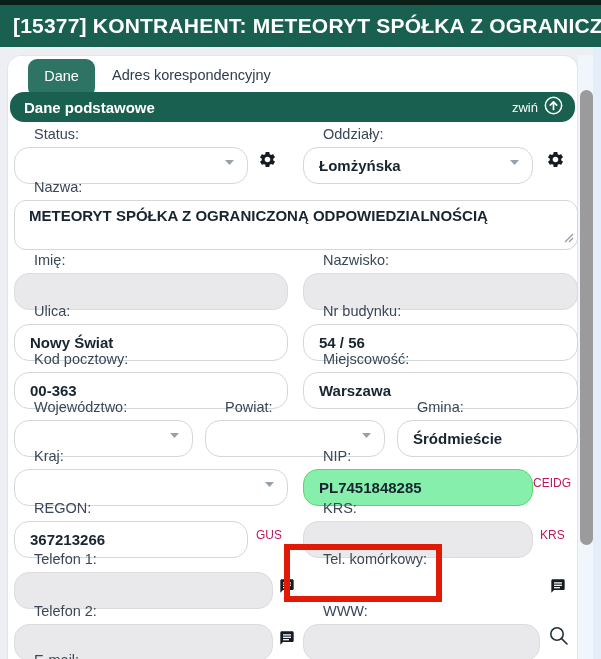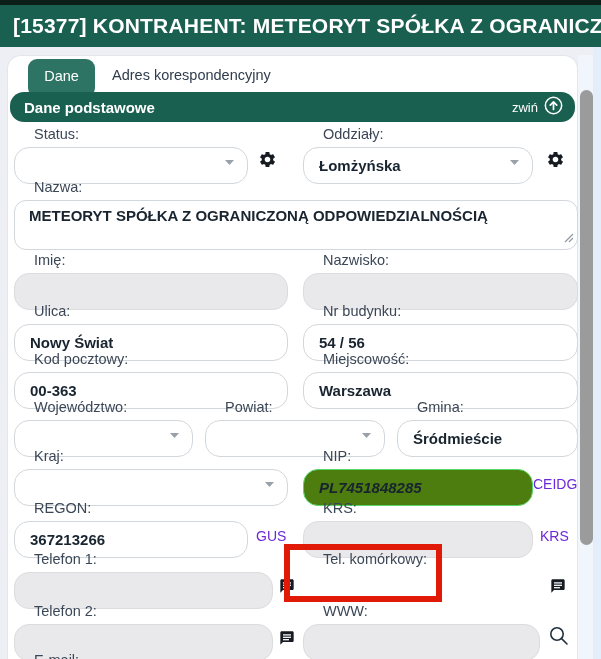--- a/index.html
+++ b/index.html
@@ -36,32 +36,32 @@
   .collapse{display:flex;align-items:center;gap:6px;font-size:13px;cursor:pointer;}
   .fgroup{position:absolute;}
   .flabel{font-size:14.5px;color:#3b4757;display:block;margin:0 0 5px 20px;line-height:16px;}
   .pill{
     height:37px;border:1.5px solid #d2d7dc;border-radius:15px;background:#fff;
     box-sizing:border-box;display:flex;align-items:center;padding:0 14px 0 15px;
     font-family:"Liberation Sans",sans-serif;font-weight:bold;font-size:15px;color:#18242f;width:100%;
   }
   input.pill{display:block;outline:none;}
   .pill.disabled{background:#e9e9eb;border-color:#dcdcde;}
-  .pill.green{background:#4d7c0f;border-color:#58d967;font-style:italic;}
+  .pill.green{background:#86efac;border-color:#58d967;}
   .sel{position:relative;cursor:pointer;}
   .sel .chev{position:absolute;right:13px;top:12px;}
   .selval{font-weight:bold;font-size:15px;color:#18242f;}
   .ta{
     width:564px;height:50px;border:1.5px solid #d2d7dc;border-radius:12px;box-sizing:border-box;
     padding:6px 14px;font-family:"Liberation Sans",sans-serif;font-weight:bold;font-size:15px;color:#18242f;
     resize:none;outline:none;background:#fff;
   }
   .ta-wrap{position:relative;width:564px;}
   .ta-grip{position:absolute;right:4px;bottom:7px;}
-  .action{position:absolute;font-size:14px;color:#6d28d9;cursor:pointer;}
+  .action{position:absolute;font-size:12px;color:#be185d;cursor:pointer;}
   .ibtn{position:absolute;cursor:pointer;line-height:0;}
   .hl{
     position:absolute;left:284px;top:544px;width:158px;height:58px;
     border:6px solid #e11a07;box-sizing:border-box;z-index:5;pointer-events:none;
   }
 </style>
 </head>
 <body>
 
 <div class="topstrip"></div>

